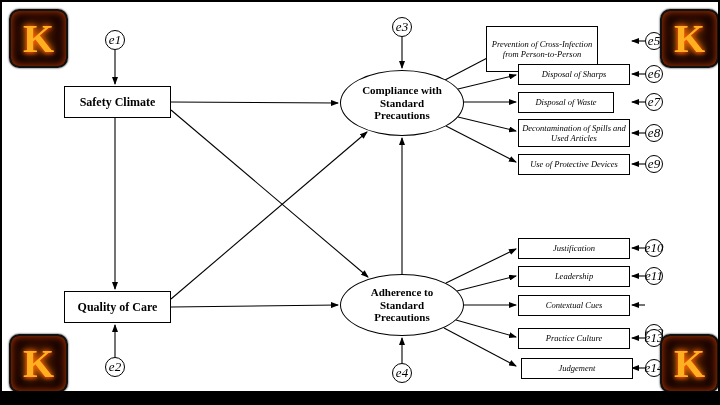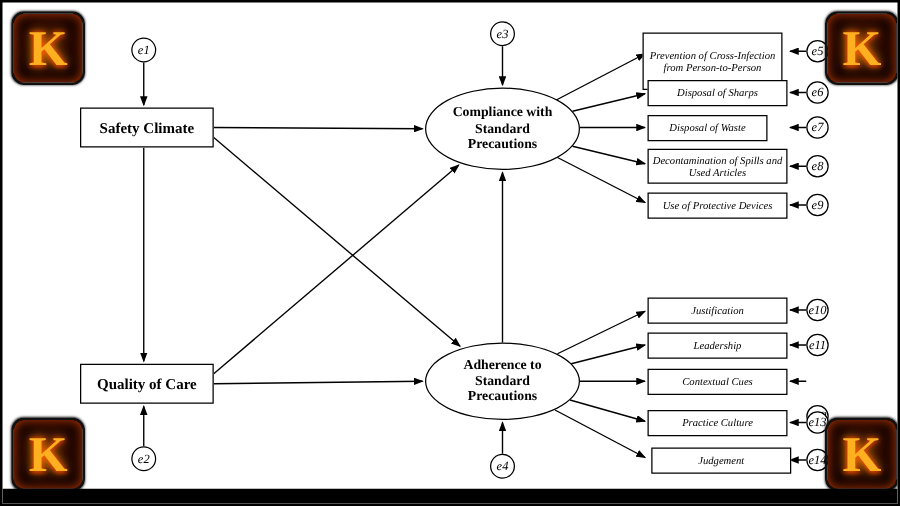--- a/index.html
+++ b/index.html
@@ -25,21 +25,21 @@
     display:flex; align-items:center; justify-content:center;
     text-align:center; font-weight:bold; font-size:11px; line-height:1.18;
     padding:4px 10px;
     font-family:Liberation Serif, serif;
   }
 
   .err-circle {
     position:absolute; box-sizing:border-box; background:#fff;
     border:1.1px solid #000; border-radius:50%;
     display:flex; align-items:center; justify-content:center;
-    font-style:italic; font-size:10px;
+    font-style:italic; font-size:13px;
   }
 
   .klogo {
     position:absolute; width:55px; height:55px; border-radius:10px;
     background:radial-gradient(circle at 50% 45%, #4a1000 0%, #1a0400 55%, #000 100%);
     border:2px solid #111;
     box-shadow:inset 0 0 9px #c33a00, 0 0 2px #000;
     display:flex; align-items:center; justify-content:center;
   }
   .kletter {
@@ -115,21 +115,21 @@
   <div class="err-circle" style="left:643px;top:294px;width:18px;height:18px;margin-top:28px;">e12</div>
   <div class="err-circle" style="left:643px;top:327px;width:18px;height:18px;">e13</div>
   <div class="err-circle" style="left:643px;top:357px;width:18px;height:18px;">e14</div>
 
   <div class="rect-node latent-rect" style="left:62px;top:289px;width:107px;height:32px;">Quality of Care</div>
   <div class="rect-node latent-rect" style="left:62px;top:84px;width:107px;height:32px;">Safety Climate</div>
 
   <div class="ellipse-node" style="left:338px;top:68px;width:124px;height:66px;">Compliance with Standard Precautions</div>
   <div class="ellipse-node" style="left:338px;top:272px;width:124px;height:62px;">Adherence to Standard Precautions</div>
 
-  <div class="rect-node indicator" style="left:512px;top:24px;width:112px;height:46px;">Prevention of Cross-Infection from Person-to-Person</div>
+  <div class="rect-node indicator" style="left:484px;top:24px;width:112px;height:46px;">Prevention of Cross-Infection from Person-to-Person</div>
   <div class="rect-node indicator" style="left:516px;top:62px;width:112px;height:21px;">Disposal of Sharps</div>
   <div class="rect-node indicator" style="left:516px;top:90px;width:96px;height:21px;">Disposal of Waste</div>
   <div class="rect-node indicator" style="left:516px;top:117px;width:112px;height:28px;">Decontamination of Spills and Used Articles</div>
   <div class="rect-node indicator" style="left:516px;top:152px;width:112px;height:21px;">Use of Protective Devices</div>
 
   <div class="rect-node indicator" style="left:516px;top:236px;width:112px;height:21px;">Justification</div>
   <div class="rect-node indicator" style="left:516px;top:264px;width:112px;height:21px;">Leadership</div>
   <div class="rect-node indicator" style="left:516px;top:293px;width:112px;height:21px;">Contextual Cues</div>
   <div class="rect-node indicator" style="left:516px;top:326px;width:112px;height:21px;">Practice Culture</div>
   <div class="rect-node indicator" style="left:519px;top:356px;width:112px;height:21px;">Judgement</div>

